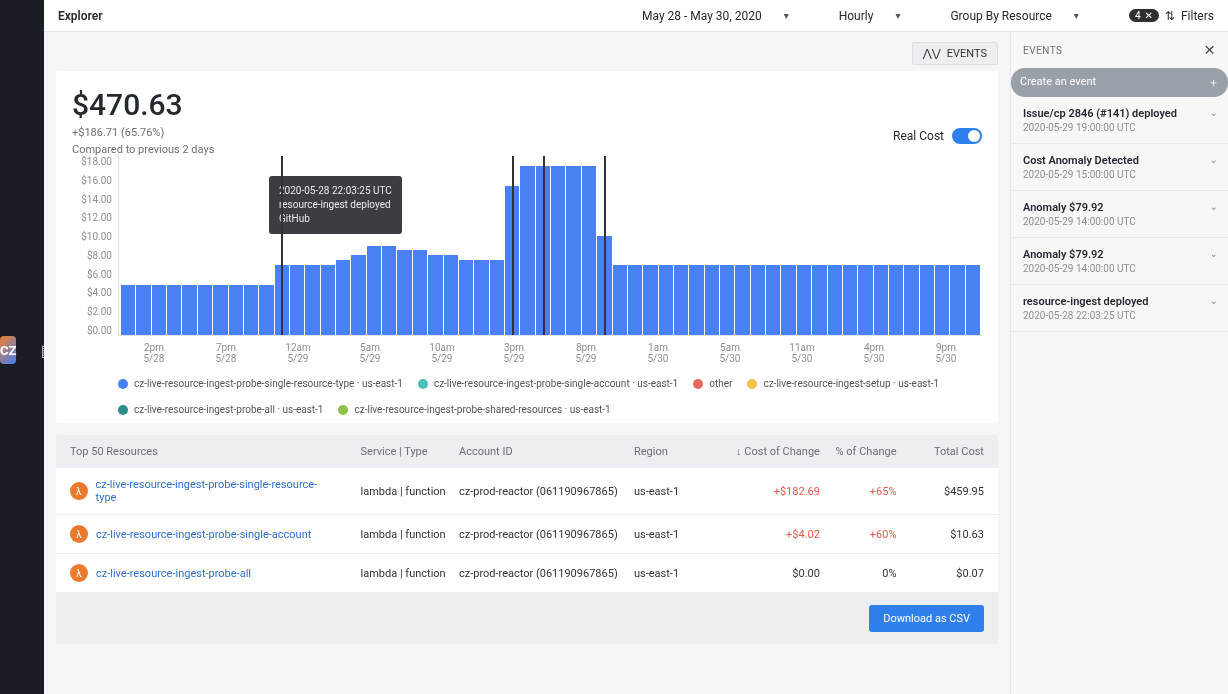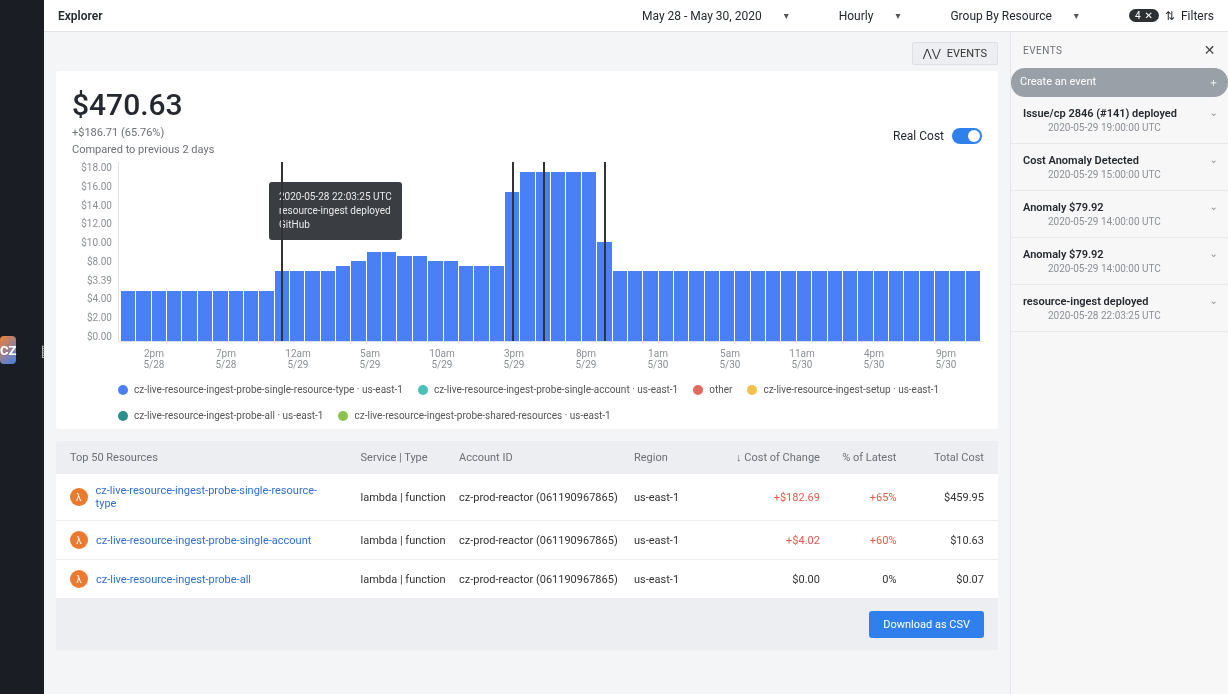--- a/index.html
+++ b/index.html
@@ -21,21 +21,21 @@
 .header-row { display:flex; align-items:center; margin-bottom:6px; }
 .header-row .subtitle { font-size:11px; color:#6b6f76; }
 .events-btn { margin-left:auto; background:#eceef1; border:1px solid #dcdfe4; padding:4px 10px; font-size:11px; display:flex; align-items:center; gap:6px; cursor:pointer; border-radius:2px; }
 .card { background:#fff; border-radius:3px; padding:16px 16px 8px 16px; margin-bottom:12px; }
 .big-num { font-size:30px; font-weight:500; color:#24292f; }
 .delta { font-size:11px; color:#6b6f76; margin-top:4px; }
 .real-cost-row { display:flex; justify-content:flex-end; align-items:center; gap:8px; font-size:12px; color:#24292f; margin-top:-28px; }
 .toggle { width:30px; height:16px; background:#2f80ed; border-radius:10px; position:relative; cursor:pointer; }
 .toggle::after { content:""; position:absolute; right:2px; top:2px; width:12px; height:12px; background:#fff; border-radius:50%; }
 
-.chart-wrap { margin-top:18px; position:relative; }
+.chart-wrap { margin-top:12px; position:relative; }
 .chart { display:flex; }
 .yaxis { display:flex; flex-direction:column; justify-content:space-between; font-size:10px; color:#8b8f96; width:46px; text-align:right; padding-right:6px; height:180px; }
 .plot { flex:1; height:180px; border-left:1px solid #dde0e4; border-bottom:1px solid #dde0e4; display:flex; align-items:flex-end; gap:1px; position:relative; padding:0 2px; }
 .bar { flex:1; background:#4a80f5; }
 .vline { position:absolute; top:0; bottom:0; width:2px; background:#333; }
 .tooltip { position:absolute; background:#3a3d42; color:#e8e9eb; font-size:10px; padding:8px 10px; border-radius:3px; line-height:1.4; }
 .xaxis { display:flex; font-size:10px; color:#8b8f96; margin-top:6px; padding-left:46px; }
 .xaxis div { flex:1; text-align:center; }
 .legend { display:flex; flex-wrap:wrap; gap:15px; font-size:10px; color:#555; margin-top:14px; padding-left:46px; }
 .legend-item { display:flex; align-items:center; gap:6px; }
@@ -58,21 +58,21 @@
 .table-foot { display:flex; justify-content:flex-end; padding:12px 14px; background:#eceef1; }
 .dl-btn { background:#2f80ed; color:#fff; border:none; padding:7px 14px; font-size:11px; border-radius:3px; cursor:pointer; }
 
 .events-panel { width:218px; background:#f7f7f8; border-left:1px solid #e4e6e9; display:flex; flex-direction:column; }
 .events-hdr { display:flex; align-items:center; padding:10px 12px; font-size:10px; letter-spacing:.5px; color:#6b6f76; }
 .events-hdr .close { margin-left:auto; cursor:pointer; font-size:14px; color:#444; }
 .create-ev { background:#9aa0a8; color:#fff; font-size:11px; padding:7px 9px; display:flex; align-items:flex-start; cursor:pointer;border-radius:14px; }
 .create-ev span:last-child { margin-left:auto; }
 .ev-item { padding:10px 12px; border-bottom:1px solid #e9eaec; font-size:11px; display:flex; flex-direction:column; position:relative; cursor:pointer; }
 .ev-item .t { font-weight:600; color:#24292f; }
-.ev-item .d { color:#8b8f96; font-size:10px; margin-top:2px;margin-left:25px; }
+.ev-item .d { color:#8b8f96; font-size:10px; margin-top:2px; }
 .ev-item .chev { position:absolute; right:10px; top:10px; font-size:10px; color:#8b8f96; }
 </style>
 </head>
 <body>
 
 <div class="shell">
   <div class="sidebar-nav">
     <div class="logo">CZ</div>
     <div class="nav-icon">▦</div>
     <div class="nav-icon">$</div>
@@ -130,21 +130,21 @@
 
           <div class="chart-wrap">
             <div class="chart">
               <div class="yaxis" id="yaxis">
                   <div>$18.00</div>
                   <div>$16.00</div>
                   <div>$14.00</div>
                   <div>$12.00</div>
                   <div>$10.00</div>
                   <div>$8.00</div>
-                  <div>$3.39</div>
+                  <div>$6.00</div>
                   <div>$4.00</div>
                   <div>$2.00</div>
                   <div>$0.00</div>
                 </div>
               <div class="plot" id="plot">
                 <div class="tooltip" id="chart-tooltip" style="left:150px; top:20px;">
                   <div>2020-05-28 22:03:25 UTC</div>
                   <div>resource-ingest deployed</div>
                   <div>GitHub</div>
                 </div>
@@ -253,21 +253,21 @@
           </div>
         </div>
 
         <div class="table-card">
           <div class="table-head">
             <div class="col-res">Top 50 Resources</div>
             <div class="col-svc">Service | Type</div>
             <div class="col-acct">Account ID</div>
             <div class="col-reg">Region</div>
             <div class="col-coc"><span>↓</span> <span>Cost of Change</span></div>
-            <div class="col-pct">% of Latest</div>
+            <div class="col-pct">% of Change</div>
             <div class="col-tot">Total Cost</div>
           </div>
           <div class="table-body" id="table-body">
               <div class="row">
                 <div class="col-res" style="display:flex;align-items:center;">
                   <span class="icon-c">λ</span>
                   <a href="#">cz-live-resource-ingest-probe-single-resource-type</a>
                 </div>
                 <div class="col-svc">lambda | function</div>
                 <div class="col-acct">cz-prod-reactor (061190967865)</div>

